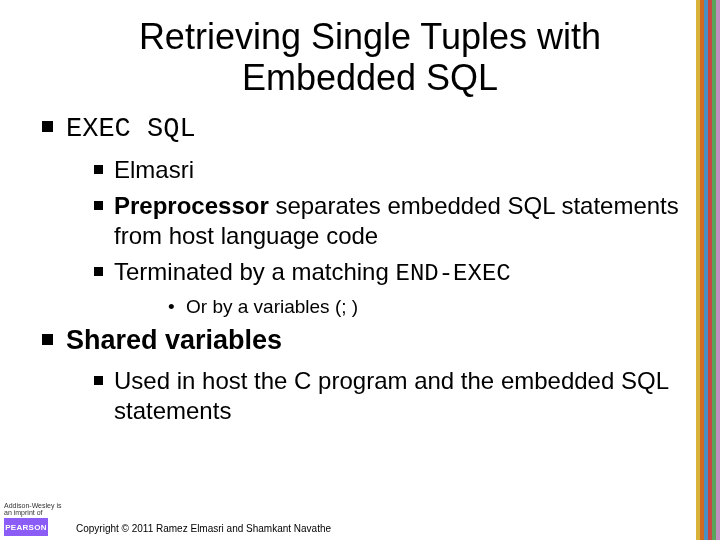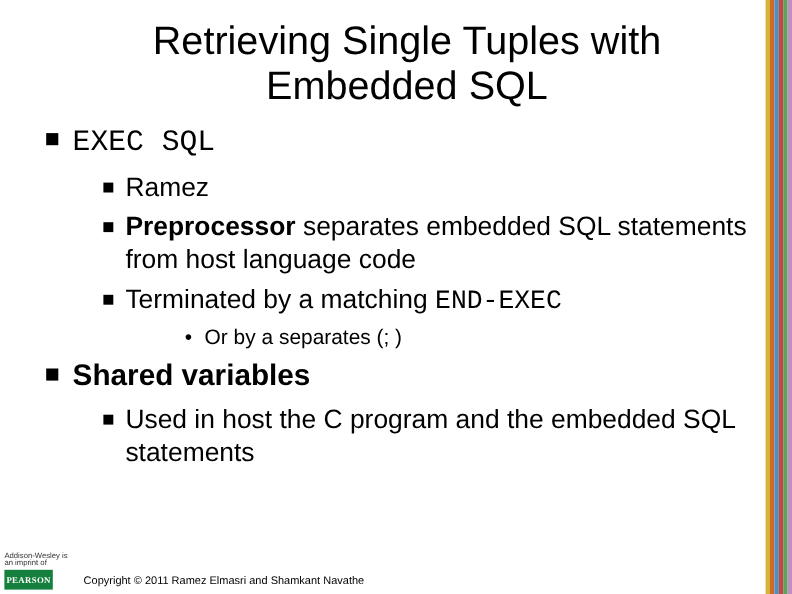--- a/index.html
+++ b/index.html
@@ -103,29 +103,28 @@
     width: 64px;
   }
   .logo-top {
     font-size: 7px;
     color: #333;
     line-height: 1;
     margin-bottom: 2px;
   }
   .logo-box {
     width: 44px; height: 18px;
-    background: #15803d;
+    background: #8b5cf6;
     color: #fff;
     font-size: 8px;
     font-weight: bold;
     display: flex;
     align-items: center;
     justify-content: center;
     letter-spacing: 0.3px;
-    font-family: Liberation Serif, serif;
   }
 </style>
 </head>
 <body>
 
 <div class="slide">
 
   <div class="right-bar">
     <div class="stripe s1"></div>
     <div class="stripe s2"></div>
@@ -135,28 +134,28 @@
     <div class="stripe s6"></div>
   </div>
 
   <h1 class="title">Retrieving Single Tuples with Embedded SQL</h1>
 
   <div class="content">
     <ul class="lvl1">
       <li>
         <span class="mono">EXEC SQL</span>
         <ul class="lvl2">
-          <li>Ramez</li>
+          <li>Elmasri</li>
           <li>
             <span class="bold">Preprocessor</span><span> separates embedded SQL statements from host language code</span>
           </li>
           <li>
             <span>Terminated by a matching </span><span class="mono">END-EXEC</span>
             <ul class="lvl3">
-              <li>Or by a separates (; )</li>
+              <li>Or by a variables (; )</li>
             </ul>
           </li>
         </ul>
       </li>
       <li>
         <span class="bold">Shared variables</span>
         <ul class="lvl2">
           <li>Used in host the C program and the embedded SQL statements</li>
         </ul>
       </li>

